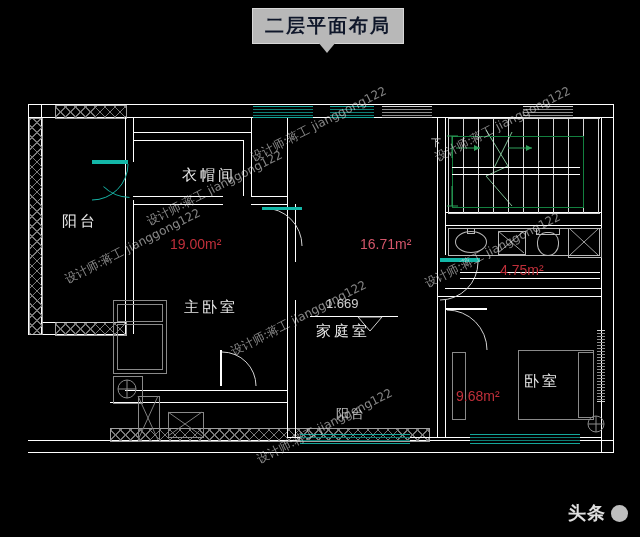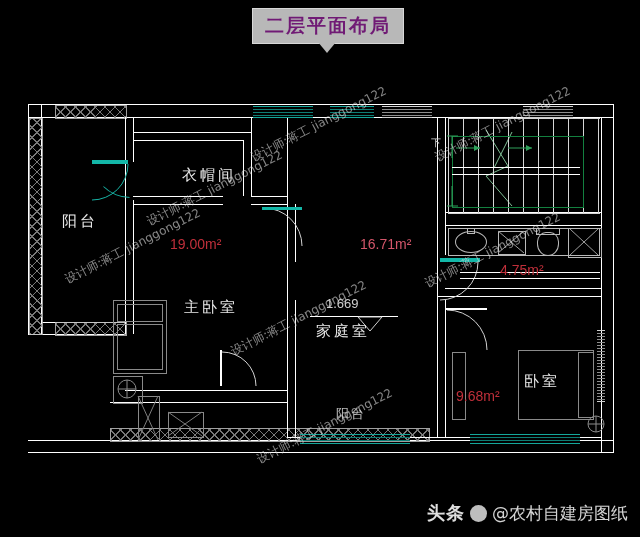--- a/index.html
+++ b/index.html
@@ -4,21 +4,21 @@
 <style>
   html,body{margin:0;padding:0;background:#000;}
   body{width:640px;height:537px;overflow:hidden;
        font-family:"Liberation Sans",sans-serif;}
   #stage{position:relative;width:640px;height:537px;background:#000;}
 
   
   .callout{position:absolute;left:252px;top:8px;width:150px;height:34px;
            background:#b8b8b8;border:1px solid #d8d8d8;
            display:flex;align-items:center;justify-content:center;}
-  .callout span{color:#701a75;font-size:19px;letter-spacing:2px;
+  .callout span{color:#0f172a;font-size:19px;letter-spacing:2px;
                 font-family:"DejaVu Sans",sans-serif;font-weight:600;}
   .callout-tail{position:absolute;left:318px;top:42px;width:0;height:0;
                 border-left:9px solid transparent;border-right:9px solid transparent;
                 border-top:11px solid #b8b8b8;}
 
   
   .w{position:absolute;background:#ffffff;}
   .teal{position:absolute;background:#13b7a8;}
   .grn2{position:absolute;border:1px solid #13803f;background:transparent;}
 
@@ -263,16 +263,15 @@
   <div class="wm" style="left:148px;top:214px;">设计师:蒋工 jianggong122</div>
   <div class="wm" style="left:232px;top:344px;">设计师:蒋工 jianggong122</div>
   <div class="wm" style="left:252px;top:150px;">设计师:蒋工 jianggong122</div>
   <div class="wm" style="left:258px;top:452px;">设计师:蒋工 jianggong122</div>
   <div class="wm" style="left:426px;top:276px;">设计师:蒋工 jianggong122</div>
   <div class="wm" style="left:436px;top:150px;">设计师:蒋工 jianggong122</div>
 
   <div class="brand">
     <span class="bt">头条</span>
     <span class="logo"></span>
-    <span class="at">@农村自建房图纸</span>
   </div>
 
 </div>
 
 </body></html>

